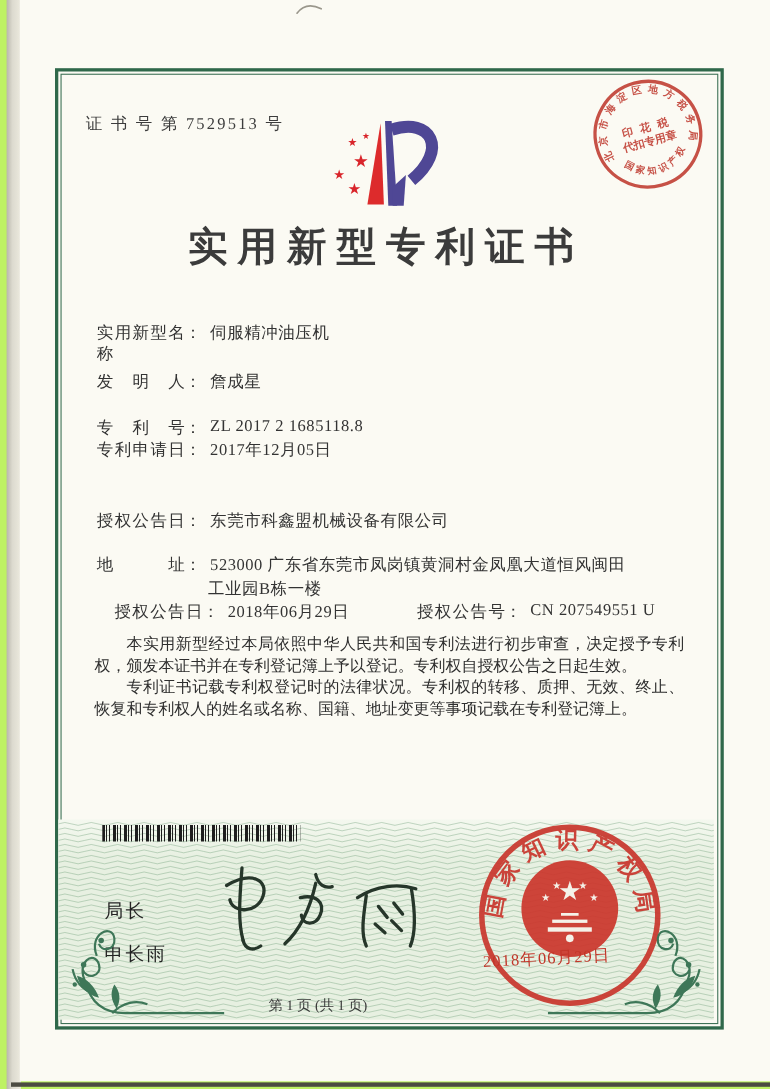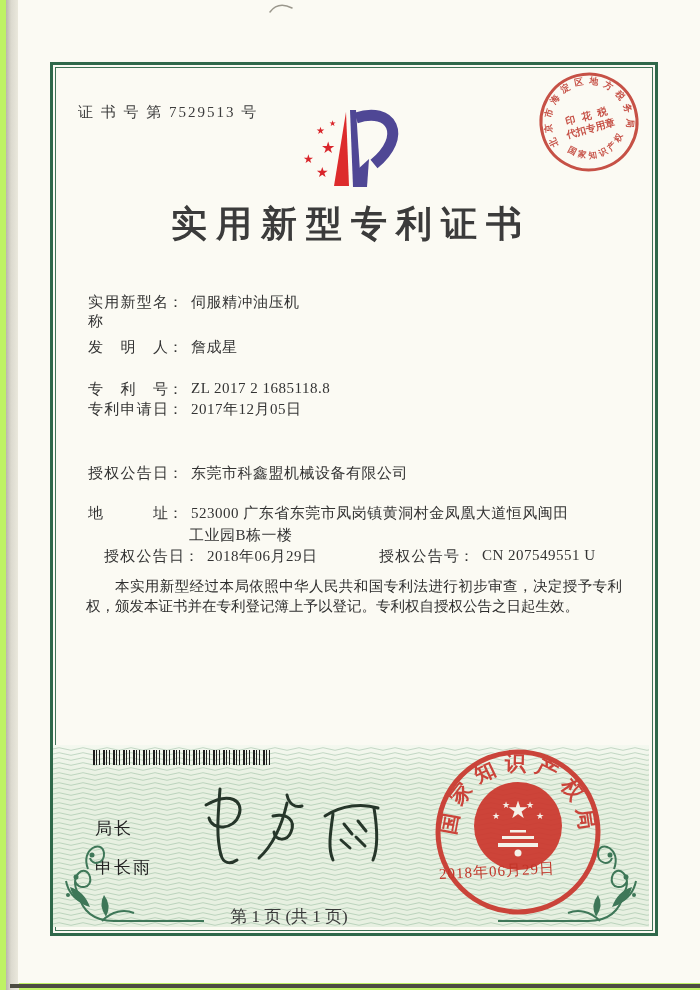--- a/index.html
+++ b/index.html
@@ -28,21 +28,21 @@
   .band{position:absolute;left:53px;top:745px;width:596px;height:182px;
         background:linear-gradient(#f4f8ef, #e7f0e1 20%, #e7f0e1);overflow:hidden;}
   .band svg.waves{position:absolute;left:0;top:0;}
   .barcode{position:absolute;left:40px;top:5px;width:180px;height:15px;
      background:repeating-linear-gradient(90deg,#1e1e1e 0 2px,transparent 2px 3px,#1e1e1e 3px 4px,
      transparent 4px 6px,#1e1e1e 6px 7px,transparent 7px 10px);}
   .sig-title{position:absolute;left:42px;top:72px;font-size:17px;letter-spacing:2px;color:#232323;
      font-family:Liberation Sans, sans-serif;}
   .sig-name{position:absolute;left:42px;top:111px;font-size:17px;letter-spacing:2px;color:#232323;
      font-family:"Liberation Sans","DejaVu Sans",sans-serif;}
-  .footerpage{position:absolute;left:0;top:160px;width:472px;text-align:center;font-size:17px;color:#3a3a3a;}
+  .footerpage{position:absolute;left:0;top:160px;width:472px;text-align:center;font-size:13px;color:#3a3a3a;}
   .stamp{position:absolute;left:537px;top:70px;width:104px;height:104px;transform:rotate(-15deg);opacity:.88;}
   .sealbox{position:absolute;left:379px;top:1px;width:172px;height:172px;opacity:.93;}
   .sealdate{position:absolute;left:359px;top:117px;width:170px;text-align:center;color:#c23529;
      font-size:15px;letter-spacing:1px;transform:rotate(-3deg);}
   .flourish{position:absolute;bottom:0;width:150px;height:94px;}
   .fl-left{left:1px;}
   .fl-right{right:1px;transform:scaleX(-1);}
   .artifact{position:absolute;left:268px;top:2px;}
 </style>
 </head>
@@ -132,20 +132,21 @@
     <span class="val">2018年06月29日</span>
   </div>
   <div class="grantno">
     <span class="lab">授权公告号</span>
       <span class="colon">：</span>
     <span class="val">CN 207549551 U</span>
   </div>
 
   <div class="bodytext">
     <p>本实用新型经过本局依照中华人民共和国专利法进行初步审查，决定授予专利权，颁发本证书并在专利登记簿上予以登记。专利权自授权公告之日起生效。</p>
+    <p>专利证书记载专利权登记时的法律状况。专利权的转移、质押、无效、终止、恢复和专利权人的姓名或名称、国籍、地址变更等事项记载在专利登记簿上。</p>
   </div>
 
   <div class="band">
     <svg class="waves" width="596" height="182">
         <path d="M0 4 q6 -2.6 12 0 q6 2.6 12 0 q6 -2.6 12 0 q6 2.6 12 0 q6 -2.6 12 0 q6 2.6 12 0 q6 -2.6 12 0 q6 2.6 12 0 q6 -2.6 12 0 q6 2.6 12 0 q6 -2.6 12 0 q6 2.6 12 0 q6 -2.6 12 0 q6 2.6 12 0 q6 -2.6 12 0 q6 2.6 12 0 q6 -2.6 12 0 q6 2.6 12 0 q6 -2.6 12 0 q6 2.6 12 0 q6 -2.6 12 0 q6 2.6 12 0 q6 -2.6 12 0 q6 2.6 12 0 q6 -2.6 12 0 q6 2.6 12 0 q6 -2.6 12 0 q6 2.6 12 0 q6 -2.6 12 0 q6 2.6 12 0 q6 -2.6 12 0 q6 2.6 12 0 q6 -2.6 12 0 q6 2.6 12 0 q6 -2.6 12 0 q6 2.6 12 0 q6 -2.6 12 0 q6 2.6 12 0 q6 -2.6 12 0 q6 2.6 12 0 q6 -2.6 12 0 q6 2.6 12 0 q6 -2.6 12 0 q6 2.6 12 0 q6 -2.6 12 0 q6 2.6 12 0 q6 -2.6 12 0 q6 2.6 12 0 q6 -2.6 12 0 q6 2.6 12 0" fill="none" stroke="rgba(110,160,122,0.45)" stroke-width="0.8"></path>
         <path d="M0 9 q6 -2.6 12 0 q6 2.6 12 0 q6 -2.6 12 0 q6 2.6 12 0 q6 -2.6 12 0 q6 2.6 12 0 q6 -2.6 12 0 q6 2.6 12 0 q6 -2.6 12 0 q6 2.6 12 0 q6 -2.6 12 0 q6 2.6 12 0 q6 -2.6 12 0 q6 2.6 12 0 q6 -2.6 12 0 q6 2.6 12 0 q6 -2.6 12 0 q6 2.6 12 0 q6 -2.6 12 0 q6 2.6 12 0 q6 -2.6 12 0 q6 2.6 12 0 q6 -2.6 12 0 q6 2.6 12 0 q6 -2.6 12 0 q6 2.6 12 0 q6 -2.6 12 0 q6 2.6 12 0 q6 -2.6 12 0 q6 2.6 12 0 q6 -2.6 12 0 q6 2.6 12 0 q6 -2.6 12 0 q6 2.6 12 0 q6 -2.6 12 0 q6 2.6 12 0 q6 -2.6 12 0 q6 2.6 12 0 q6 -2.6 12 0 q6 2.6 12 0 q6 -2.6 12 0 q6 2.6 12 0 q6 -2.6 12 0 q6 2.6 12 0 q6 -2.6 12 0 q6 2.6 12 0 q6 -2.6 12 0 q6 2.6 12 0 q6 -2.6 12 0 q6 2.6 12 0" fill="none" stroke="rgba(110,160,122,0.45)" stroke-width="0.8"></path>
         <path d="M0 14 q6 -2.6 12 0 q6 2.6 12 0 q6 -2.6 12 0 q6 2.6 12 0 q6 -2.6 12 0 q6 2.6 12 0 q6 -2.6 12 0 q6 2.6 12 0 q6 -2.6 12 0 q6 2.6 12 0 q6 -2.6 12 0 q6 2.6 12 0 q6 -2.6 12 0 q6 2.6 12 0 q6 -2.6 12 0 q6 2.6 12 0 q6 -2.6 12 0 q6 2.6 12 0 q6 -2.6 12 0 q6 2.6 12 0 q6 -2.6 12 0 q6 2.6 12 0 q6 -2.6 12 0 q6 2.6 12 0 q6 -2.6 12 0 q6 2.6 12 0 q6 -2.6 12 0 q6 2.6 12 0 q6 -2.6 12 0 q6 2.6 12 0 q6 -2.6 12 0 q6 2.6 12 0 q6 -2.6 12 0 q6 2.6 12 0 q6 -2.6 12 0 q6 2.6 12 0 q6 -2.6 12 0 q6 2.6 12 0 q6 -2.6 12 0 q6 2.6 12 0 q6 -2.6 12 0 q6 2.6 12 0 q6 -2.6 12 0 q6 2.6 12 0 q6 -2.6 12 0 q6 2.6 12 0 q6 -2.6 12 0 q6 2.6 12 0 q6 -2.6 12 0 q6 2.6 12 0" fill="none" stroke="rgba(110,160,122,0.45)" stroke-width="0.8"></path>
         <path d="M0 19 q6 -2.6 12 0 q6 2.6 12 0 q6 -2.6 12 0 q6 2.6 12 0 q6 -2.6 12 0 q6 2.6 12 0 q6 -2.6 12 0 q6 2.6 12 0 q6 -2.6 12 0 q6 2.6 12 0 q6 -2.6 12 0 q6 2.6 12 0 q6 -2.6 12 0 q6 2.6 12 0 q6 -2.6 12 0 q6 2.6 12 0 q6 -2.6 12 0 q6 2.6 12 0 q6 -2.6 12 0 q6 2.6 12 0 q6 -2.6 12 0 q6 2.6 12 0 q6 -2.6 12 0 q6 2.6 12 0 q6 -2.6 12 0 q6 2.6 12 0 q6 -2.6 12 0 q6 2.6 12 0 q6 -2.6 12 0 q6 2.6 12 0 q6 -2.6 12 0 q6 2.6 12 0 q6 -2.6 12 0 q6 2.6 12 0 q6 -2.6 12 0 q6 2.6 12 0 q6 -2.6 12 0 q6 2.6 12 0 q6 -2.6 12 0 q6 2.6 12 0 q6 -2.6 12 0 q6 2.6 12 0 q6 -2.6 12 0 q6 2.6 12 0 q6 -2.6 12 0 q6 2.6 12 0 q6 -2.6 12 0 q6 2.6 12 0 q6 -2.6 12 0 q6 2.6 12 0" fill="none" stroke="rgba(110,160,122,0.45)" stroke-width="0.8"></path>
         <path d="M0 24 q6 -2.6 12 0 q6 2.6 12 0 q6 -2.6 12 0 q6 2.6 12 0 q6 -2.6 12 0 q6 2.6 12 0 q6 -2.6 12 0 q6 2.6 12 0 q6 -2.6 12 0 q6 2.6 12 0 q6 -2.6 12 0 q6 2.6 12 0 q6 -2.6 12 0 q6 2.6 12 0 q6 -2.6 12 0 q6 2.6 12 0 q6 -2.6 12 0 q6 2.6 12 0 q6 -2.6 12 0 q6 2.6 12 0 q6 -2.6 12 0 q6 2.6 12 0 q6 -2.6 12 0 q6 2.6 12 0 q6 -2.6 12 0 q6 2.6 12 0 q6 -2.6 12 0 q6 2.6 12 0 q6 -2.6 12 0 q6 2.6 12 0 q6 -2.6 12 0 q6 2.6 12 0 q6 -2.6 12 0 q6 2.6 12 0 q6 -2.6 12 0 q6 2.6 12 0 q6 -2.6 12 0 q6 2.6 12 0 q6 -2.6 12 0 q6 2.6 12 0 q6 -2.6 12 0 q6 2.6 12 0 q6 -2.6 12 0 q6 2.6 12 0 q6 -2.6 12 0 q6 2.6 12 0 q6 -2.6 12 0 q6 2.6 12 0 q6 -2.6 12 0 q6 2.6 12 0" fill="none" stroke="rgba(110,160,122,0.45)" stroke-width="0.8"></path>
         <path d="M0 29 q6 -2.6 12 0 q6 2.6 12 0 q6 -2.6 12 0 q6 2.6 12 0 q6 -2.6 12 0 q6 2.6 12 0 q6 -2.6 12 0 q6 2.6 12 0 q6 -2.6 12 0 q6 2.6 12 0 q6 -2.6 12 0 q6 2.6 12 0 q6 -2.6 12 0 q6 2.6 12 0 q6 -2.6 12 0 q6 2.6 12 0 q6 -2.6 12 0 q6 2.6 12 0 q6 -2.6 12 0 q6 2.6 12 0 q6 -2.6 12 0 q6 2.6 12 0 q6 -2.6 12 0 q6 2.6 12 0 q6 -2.6 12 0 q6 2.6 12 0 q6 -2.6 12 0 q6 2.6 12 0 q6 -2.6 12 0 q6 2.6 12 0 q6 -2.6 12 0 q6 2.6 12 0 q6 -2.6 12 0 q6 2.6 12 0 q6 -2.6 12 0 q6 2.6 12 0 q6 -2.6 12 0 q6 2.6 12 0 q6 -2.6 12 0 q6 2.6 12 0 q6 -2.6 12 0 q6 2.6 12 0 q6 -2.6 12 0 q6 2.6 12 0 q6 -2.6 12 0 q6 2.6 12 0 q6 -2.6 12 0 q6 2.6 12 0 q6 -2.6 12 0 q6 2.6 12 0" fill="none" stroke="rgba(110,160,122,0.45)" stroke-width="0.8"></path>

